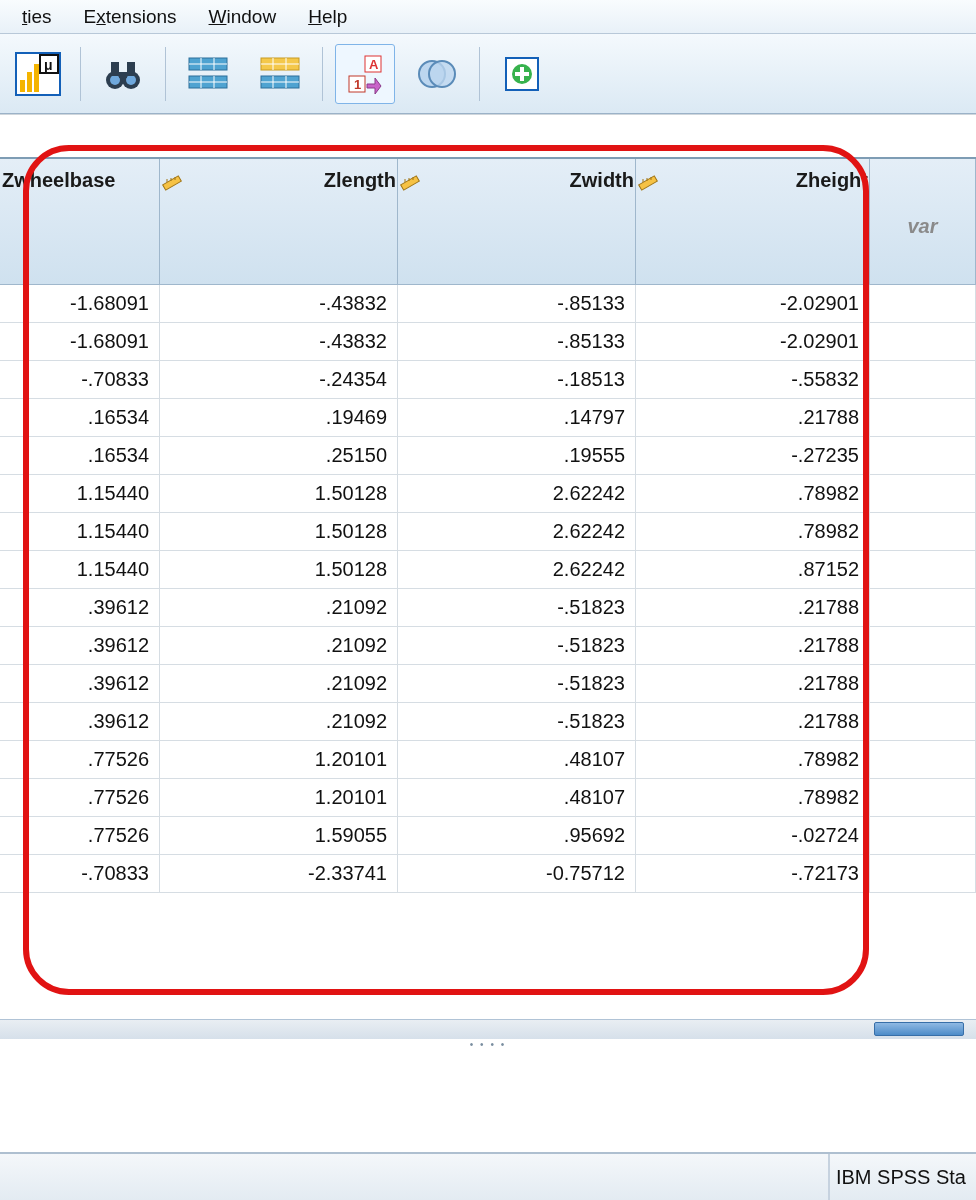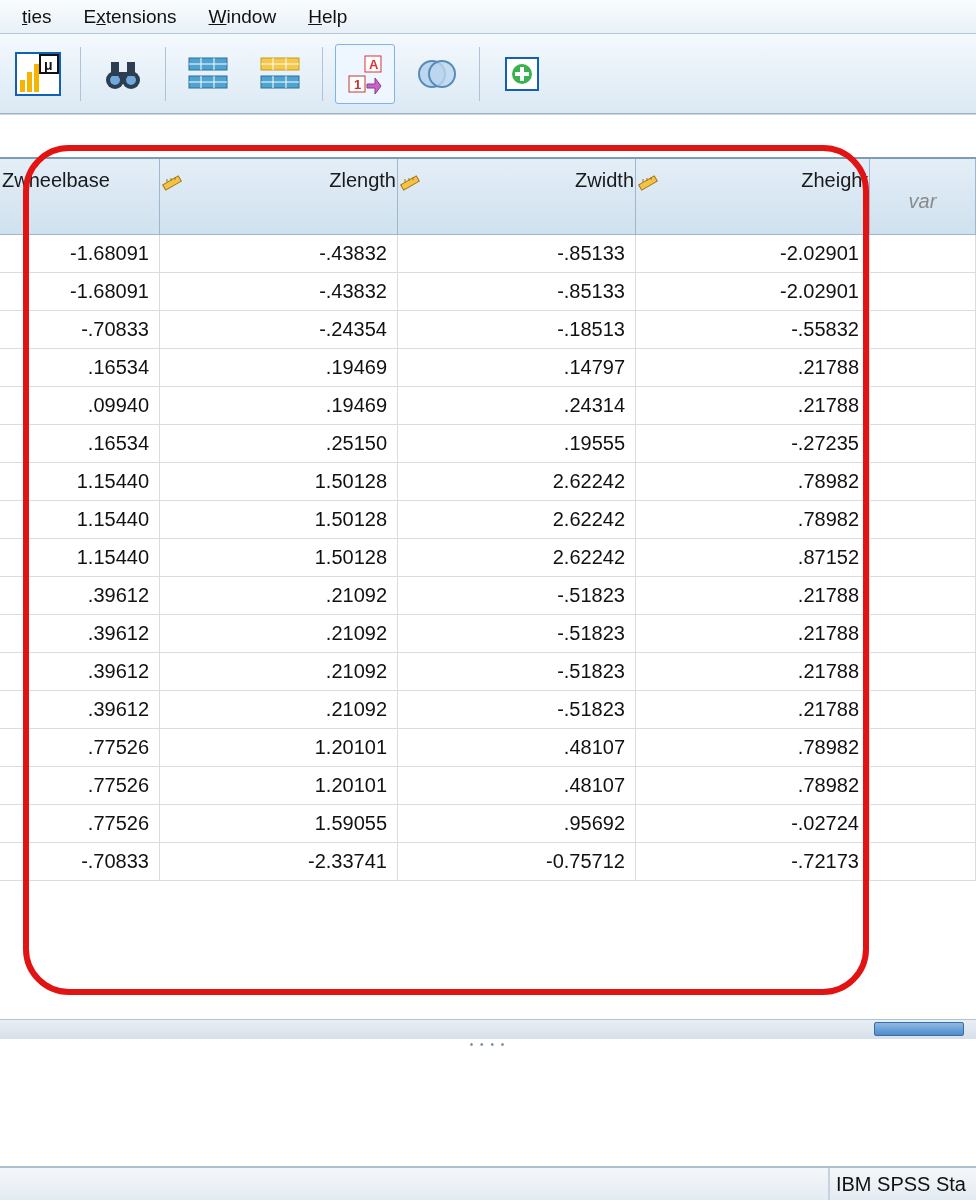--- a/index.html
+++ b/index.html
@@ -78,22 +78,22 @@
   table.sheet {
     border-collapse: separate;
     border-spacing: 0;
     table-layout: fixed;
     width: 976px;
   }
   table.sheet th {
     background: linear-gradient(#e4eef7, #cfe1ef);
     border-right: 1px solid #9fb7cc;
     border-bottom: 1px solid #9fb7cc;
-    height: 76px;
-    font-weight: normal;
+    height: 126px;
+    font-weight: bold;
     font-size: 20px;
     color: #1a1a1a;
     position: relative;
     vertical-align: top;
     padding-top: 10px;
   }
   table.sheet th .hdr-inner {
     display: flex;
     align-items: center;
     justify-content: space-between;
@@ -156,21 +156,21 @@
     border-radius: 46px;
     pointer-events: none;
   }
   
   .highlight-wrap { position:absolute; inset:0; pointer-events:none; }
 
   
   .statusbar {
     position: absolute;
     left: 0; right: 0; bottom: 0;
-    height: 34px;
+    height: 48px;
     background: linear-gradient(#f4f7fa,#e3ebf2);
     border-top: 2px solid #aebfd0;
     display:flex; justify-content:flex-end; align-items:flex-start;
     padding-right: 4px;
     font-size: 20px;
     color:#111;
     margin-top:37px;
   }
   .statusbar .panel {
     border-left: 2px solid #c6d2df;
@@ -347,27 +347,20 @@
             <td class="empty"></td>
           </tr>
           <tr>
             <td>.16534</td>
             <td>.19469</td>
             <td>.14797</td>
             <td>.21788</td>
             <td class="empty"></td>
           </tr>
           <tr>
-            <td>.09940</td>
-            <td>.19469</td>
-            <td>.24314</td>
-            <td>.21788</td>
-            <td class="empty"></td>
-          </tr>
-          <tr>
             <td>.16534</td>
             <td>.25150</td>
             <td>.19555</td>
             <td>-.27235</td>
             <td class="empty"></td>
           </tr>
           <tr>
             <td>1.15440</td>
             <td>1.50128</td>
             <td>2.62242</td>

